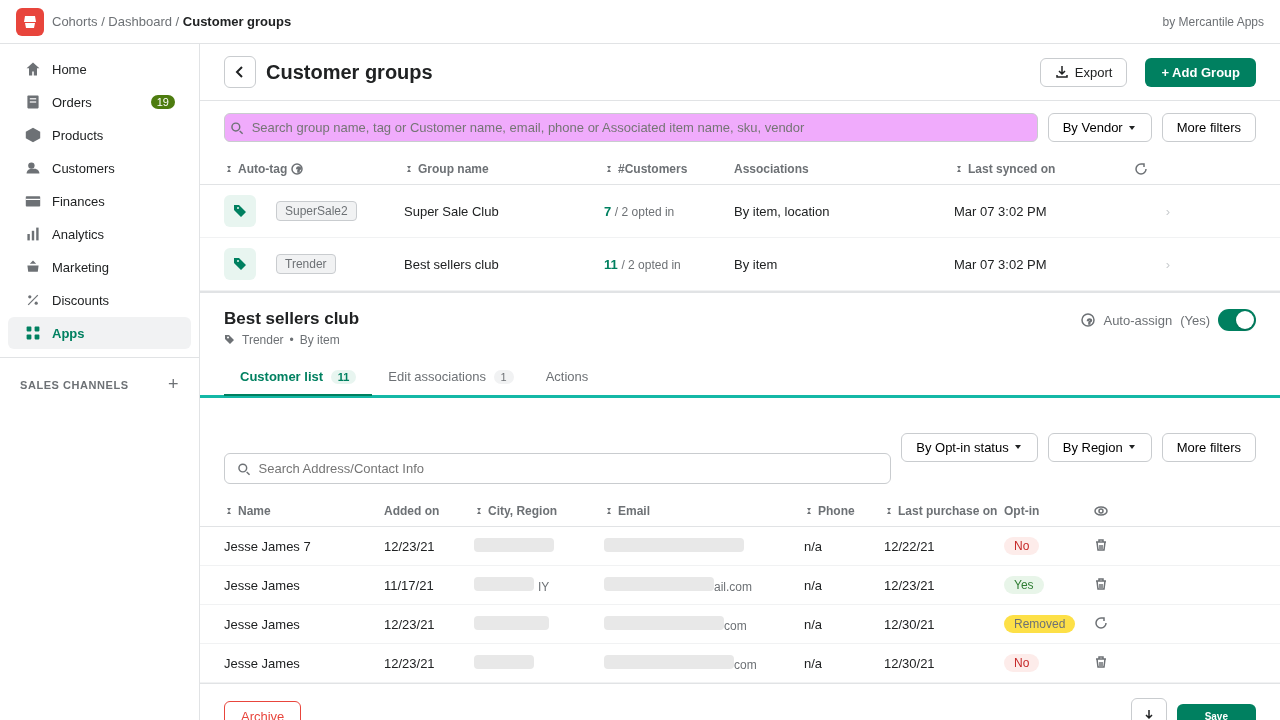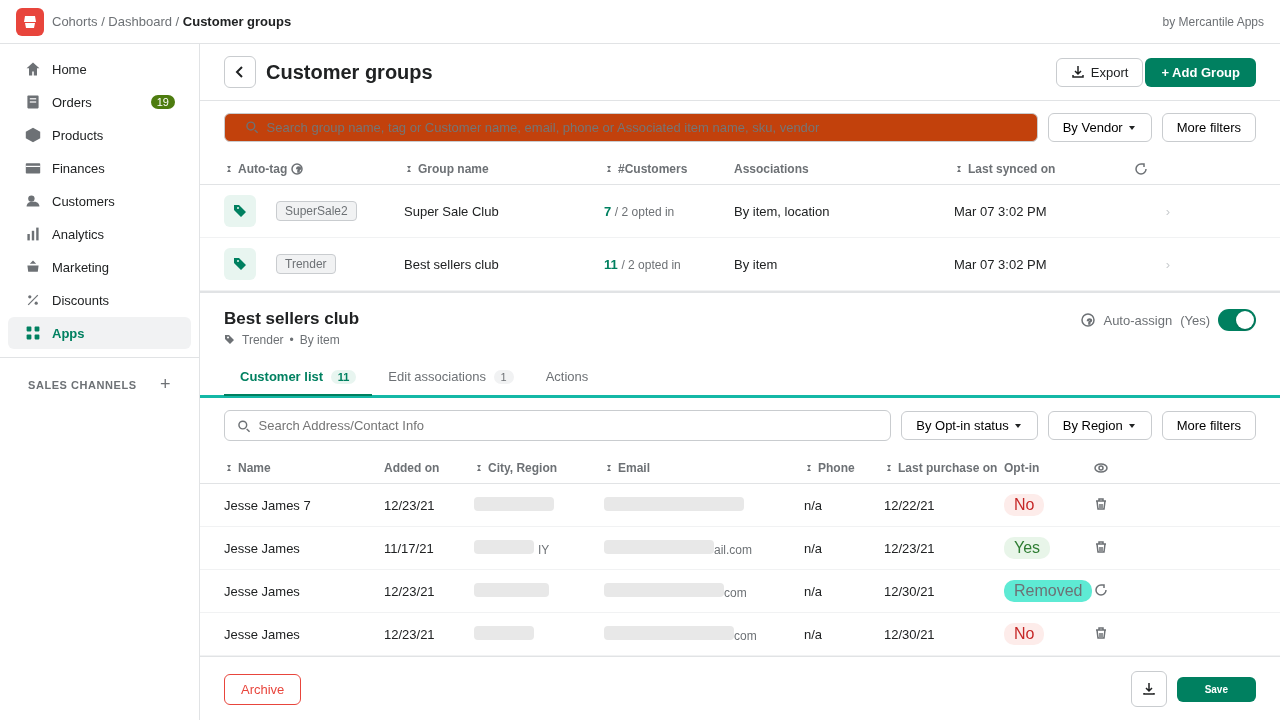--- a/index.html
+++ b/index.html
@@ -17,38 +17,38 @@
     
     .main-layout { display: flex; flex: 1; overflow: hidden; }
 
     
     .sidebar { width: 200px; background: #fff; border-right: 1px solid #e1e3e5; display: flex; flex-direction: column; overflow-y: auto; flex-shrink: 0; }
     .sidebar-nav { padding: 8px 0; }
     .sidebar-item { display: flex; align-items: center; gap: 10px; padding: 7px 16px; cursor: pointer; border-radius: 6px; margin: 1px 8px; color: #202223; font-size: 13px; }
     .sidebar-item.active { background: #f1f2f3; font-weight: 600; color: #008060; }
     .sidebar-item .icon { width: 18px; height: 18px; display: flex; align-items: center; justify-content: center; flex-shrink: 0; }
     .badge { background: #4d7c0f; color: white; border-radius: 10px; padding: 1px 6px; font-size: 11px; margin-left: auto; }
-    .sidebar-section-label { font-size: 11px; color: #6d7175; font-weight: 600; text-transform: uppercase; letter-spacing: 0.05em; padding: 8px 28px 4px; display: flex; align-items: center; justify-content: space-between; }
+    .sidebar-section-label { font-size: 11px; color: #6d7175; font-weight: 600; text-transform: uppercase; letter-spacing: 0.05em; padding: 8px 20px 4px; display: flex; align-items: center; justify-content: space-between; }
     .sidebar-divider { border: none; border-top: 1px solid #e1e3e5; margin: 8px 0; }
 
     
     .content-area { flex: 1; overflow-y: auto; display: flex; flex-direction: column; }
 
     
     .top-section { background: #fff; border-bottom: 2px solid #e1e3e5; padding: 0; }
     .page-header { display: flex; align-items: center; justify-content: space-between; padding: 12px 24px; border-bottom: 1px solid #e1e3e5; }
     .page-header-left { display: flex; align-items: center; gap: 10px; }
     .back-btn { width: 32px; height: 32px; border: 1px solid #c9cccf; border-radius: 6px; display: flex; align-items: center; justify-content: center; cursor: pointer; background: #fff; }
     .page-title { font-size: 20px; font-weight: 700; color: #202223; }
-    .page-header-right { display: flex; align-items: center; gap: 2px; }
+    .page-header-right { display: flex; align-items: center; gap: 18px; }
     .export-btn { display: flex; align-items: center; gap: 6px; padding: 6px 14px; border: 1px solid #c9cccf; border-radius: 6px; background: #fff; cursor: pointer; font-size: 13px; color: #202223; }
     .add-group-btn { display: flex; align-items: center; gap: 6px; padding: 7px 16px; border-radius: 6px; background: #008060; color: white; border: none; cursor: pointer; font-size: 13px; font-weight: 600; }
 
     .search-filter-row { display: flex; align-items: center; gap: 10px; padding: 12px 24px; }
-    .search-box { flex: 1; display: flex; gap: 8px; border: 1px solid #c9cccf; border-radius: 6px; padding: 6px 20px; background: #c2410c; }
+    .search-box { flex: 1; display: flex; align-items: center; gap: 8px; border: 1px solid #c9cccf; border-radius: 6px; padding: 6px 5px; background: #f0abfc; }
     .search-box input { border: none; outline: none; width: 100%; font-size: 13px; color: #202223; background: transparent; }
     .filter-btn { display: flex; align-items: center; gap: 4px; padding: 6px 14px; border: 1px solid #c9cccf; border-radius: 6px; background: #fff; cursor: pointer; font-size: 13px; white-space: nowrap; }
 
     .table-header { display: grid; grid-template-columns: 180px 200px 130px 220px 180px 36px; align-items: center; padding: 8px 24px; border-bottom: 1px solid #e1e3e5; background: #fff; }
     .col-header { font-size: 12px; color: #6d7175; font-weight: 600; display: flex; align-items: center; gap: 4px; }
 
     .table-row-top { display: grid; grid-template-columns: 180px 200px 130px 220px 180px 36px; align-items: center; padding: 10px 24px; border-bottom: 1px solid #f1f2f3; background: #fff; cursor: pointer; }
     .auto-tag-cell { display: flex; align-items: center; gap: 20px; }
     .tag-icon { width: 32px; height: 32px; background: #e8f5f0; border-radius: 6px; display: flex; align-items: center; justify-content: center; }
     .tag-name { font-size: 12px; color: #6d7175; background: #f1f2f3; border: 1px solid #c9cccf; border-radius: 4px; padding: 2px 8px; }
@@ -67,31 +67,31 @@
     .toggle-switch { width: 38px; height: 22px; background: #008060; border-radius: 11px; position: relative; cursor: pointer; }
     .toggle-knob { width: 18px; height: 18px; background: white; border-radius: 50%; position: absolute; top: 2px; right: 2px; box-shadow: 0 1px 3px rgba(0,0,0,0.2); }
 
     .tabs-row { display: flex; align-items: center; gap: 0; padding: 0 24px; border-bottom: 3px solid #14b8a6; margin-top: 12px; }
     .tab { padding: 10px 16px; font-size: 13px; cursor: pointer; color: #6d7175; border-bottom: 2px solid transparent; margin-bottom: -1px; }
     .tab.active { color: #008060; border-bottom: 2px solid #008060; font-weight: 600; }
     .tab-badge { background: #f1f2f3; color: #6d7175; border-radius: 10px; padding: 1px 7px; font-size: 11px; margin-left: 4px; }
     .tab.active .tab-badge { background: #e8f5f0; color: #008060; }
 
     .bottom-search-row { display: flex; align-items: center; gap: 10px; padding: 12px 24px; }
-    .bottom-search { flex: 1; display: flex; align-items: center; gap: 8px; border: 1px solid #c9cccf; border-radius: 6px; padding: 7px 12px; background: #fff; }
+    .bottom-search { flex: 1; display: flex; align-items: center; gap: 8px; border: 1px solid #c9cccf; border-radius: 6px; padding: 7px 12px; background: #fff; margin-top: 43px; }
     .bottom-search input { border: none; outline: none; width: 100%; font-size: 13px; background: transparent; }
 
     .customer-table-header { display: grid; grid-template-columns: 160px 90px 130px 200px 80px 120px 90px 40px; align-items: center; padding: 8px 24px; border-bottom: 1px solid #e1e3e5; background: #fff; }
     .customer-table-row { display: grid; grid-template-columns: 160px 90px 130px 200px 80px 120px 90px 40px; align-items: center; padding: 10px 24px; border-bottom: 1px solid #f1f2f3; background: #fff; }
     .blurred { background: #e8e8e8; border-radius: 4px; height: 14px; display: inline-block; }
 
-    .opt-in-badge { display: inline-block; padding: 2px 10px; border-radius: 10px; font-size: 16px; font-weight: 500; }
+    .opt-in-badge { display: inline-block; padding: 2px 10px; border-radius: 10px; font-size: 12px; font-weight: 500; }
     .opt-in-badge.yes { background: #e8f5e9; color: #2e7d32; }
     .opt-in-badge.no { background: #fdecea; color: #c62828; }
-    .opt-in-badge.removed { background: #5eead4; color: #6d7175; }
+    .opt-in-badge.removed { background: #fde047; color: #6d7175; }
 
     .bottom-action-row { display: flex; align-items: center; justify-content: space-between; padding: 14px 24px; background: #fff; border-top: 1px solid #e1e3e5; }
     .archive-btn { padding: 7px 16px; border: 1px solid #e8453c; border-radius: 6px; color: #e8453c; background: #fff; cursor: pointer; font-size: 13px; font-weight: 500; }
     .bottom-right-actions { display: flex; align-items: center; gap: 10px; }
     .icon-btn { width: 36px; height: 36px; border: 1px solid #c9cccf; border-radius: 6px; display: flex; align-items: center; justify-content: center; cursor: pointer; background: #fff; }
     .save-btn { padding: 7px 28px; background: #008060; color: white; border: none; border-radius: 6px; font-size: 10px; font-weight: 600; cursor: pointer; }
   </style>
 </head>
 <body>
 
@@ -136,34 +136,34 @@
         <span class="icon">
           <svg width="16" height="16" fill="#6d7175" viewBox="0 0 20 20">
               <path d="M10 1L1 6v8l9 5 9-5V6z"></path>
             </svg>
         </span>
         <span>Products</span>
       </div>
       <div class="sidebar-item">
         <span class="icon">
           <svg width="16" height="16" fill="#6d7175" viewBox="0 0 20 20">
+              <circle cx="8" cy="7" r="4"></circle>
+              <path d="M2 17c0-3.3 2.7-6 6-6h4c3.3 0 6 2.7 6 6"></path>
+            </svg>
+        </span>
+        <span>Customers</span>
+      </div>
+      <div class="sidebar-item">
+        <span class="icon">
+          <svg width="16" height="16" fill="#6d7175" viewBox="0 0 20 20">
               <rect x="1" y="4" width="18" height="13" rx="1"></rect>
               <path d="M1 8h18" stroke="white" stroke-width="1.5"></path>
             </svg>
         </span>
         <span>Finances</span>
-      </div>
-      <div class="sidebar-item">
-        <span class="icon">
-          <svg width="16" height="16" fill="#6d7175" viewBox="0 0 20 20">
-              <circle cx="8" cy="7" r="4"></circle>
-              <path d="M2 17c0-3.3 2.7-6 6-6h4c3.3 0 6 2.7 6 6"></path>
-            </svg>
-        </span>
-        <span>Customers</span>
       </div>
       <div class="sidebar-item">
         <span class="icon">
           <svg width="16" height="16" fill="#6d7175" viewBox="0 0 20 20">
               <rect x="3" y="10" width="3" height="8"></rect>
               <rect x="8.5" y="6" width="3" height="12"></rect>
               <rect x="14" y="2" width="3" height="16"></rect>
             </svg>
         </span>
         <span>Analytics</span>

